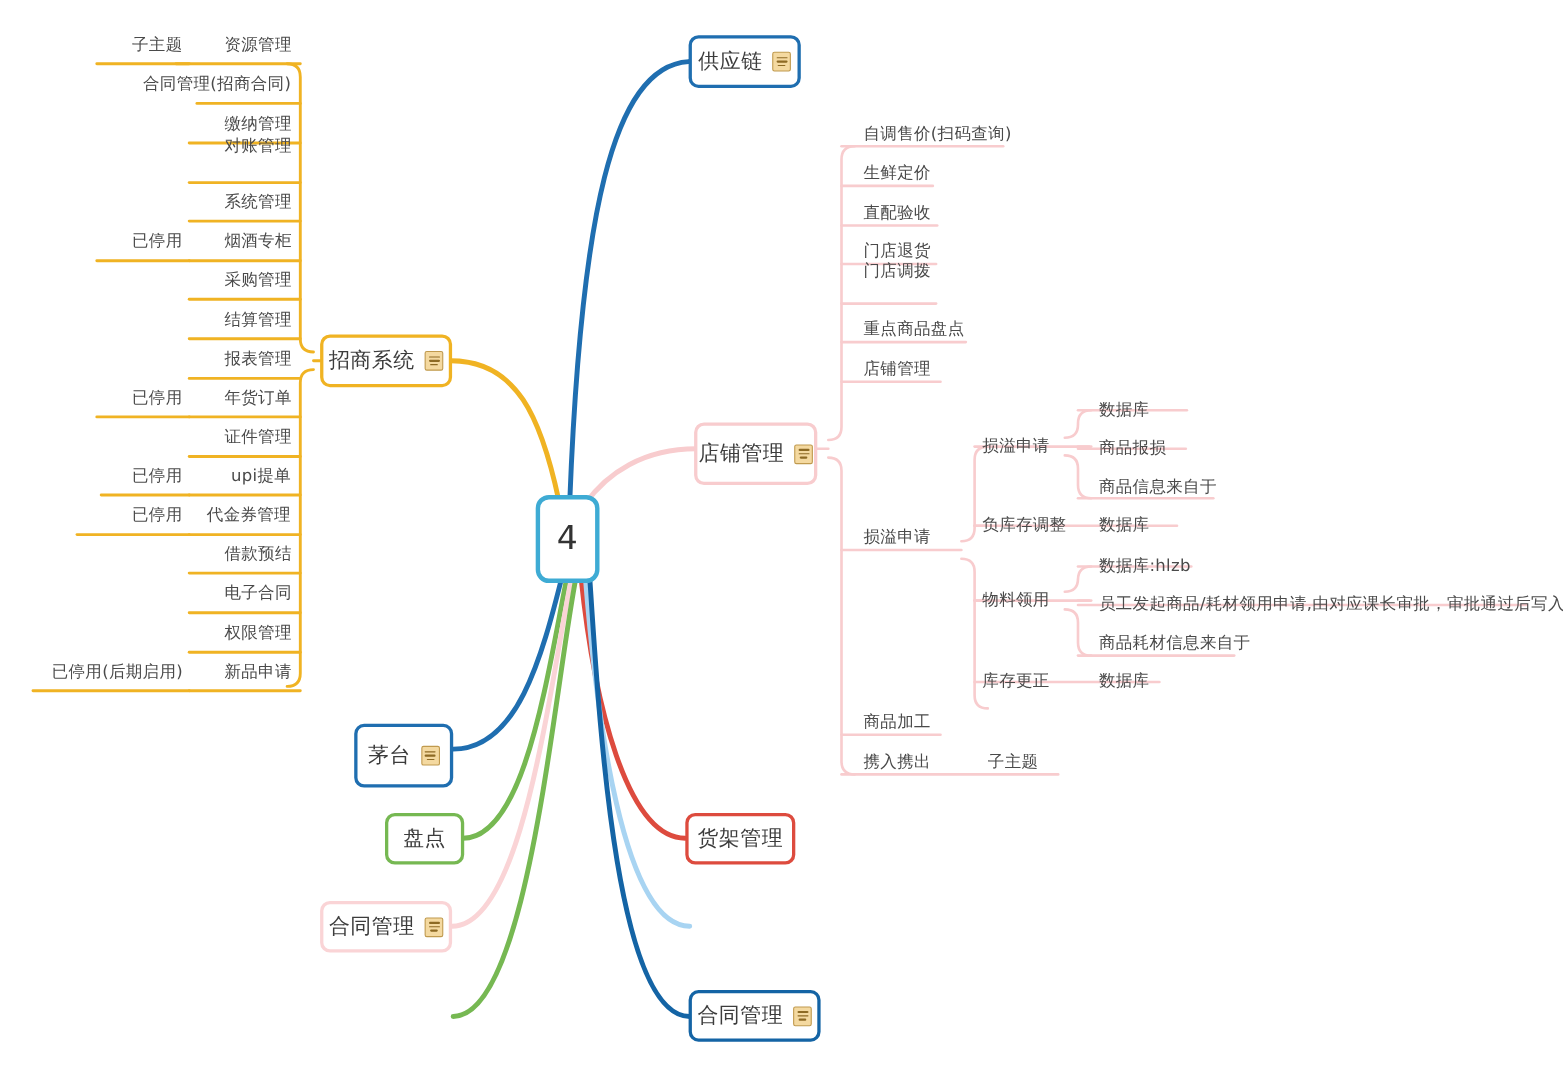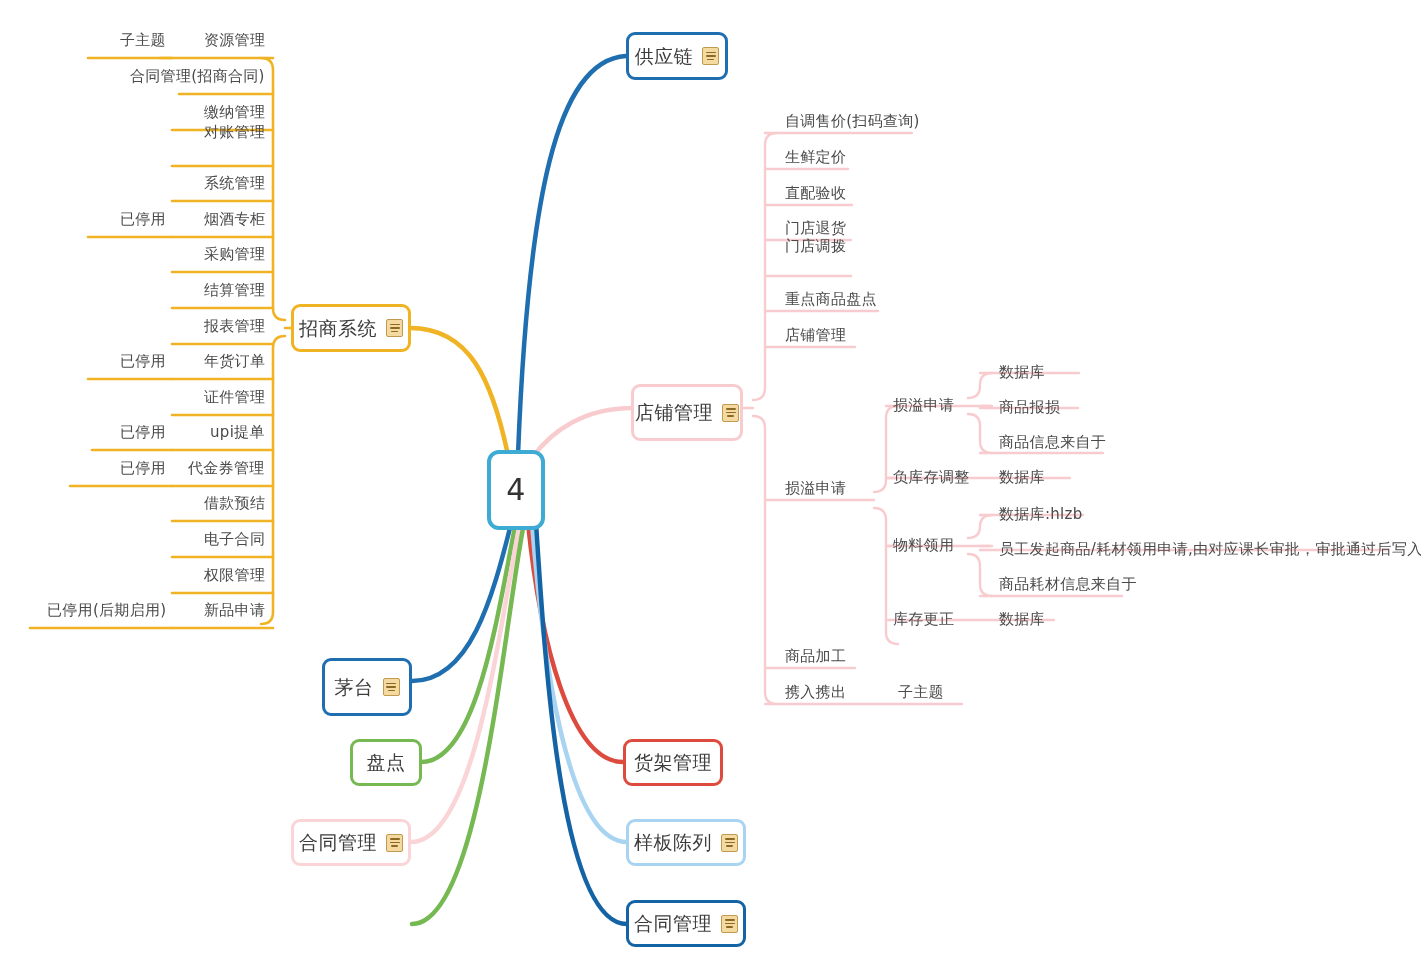--- a/index.html
+++ b/index.html
@@ -230,28 +230,20 @@
         <i></i>
         <i></i>
       </span>
   </div>
 
 
   <div class="node c-red" style="left:623px;top:739px;width:100px;height:47px;">
     <span class="lbl">货架管理</span>
   </div>
 
-  <div class="node c-ltblue" style="left:626px;top:819px;width:120px;height:47px;">
-    <span class="lbl">样板陈列</span>
-    <span class="note-icon">
-        <i></i>
-        <i></i>
-        <i></i>
-      </span>
-  </div>
 
   <div class="node c-blue2" style="left:626px;top:900px;width:120px;height:47px;">
     <span class="lbl">合同管理</span>
     <span class="note-icon">
         <i></i>
         <i></i>
         <i></i>
       </span>
   </div>
 

